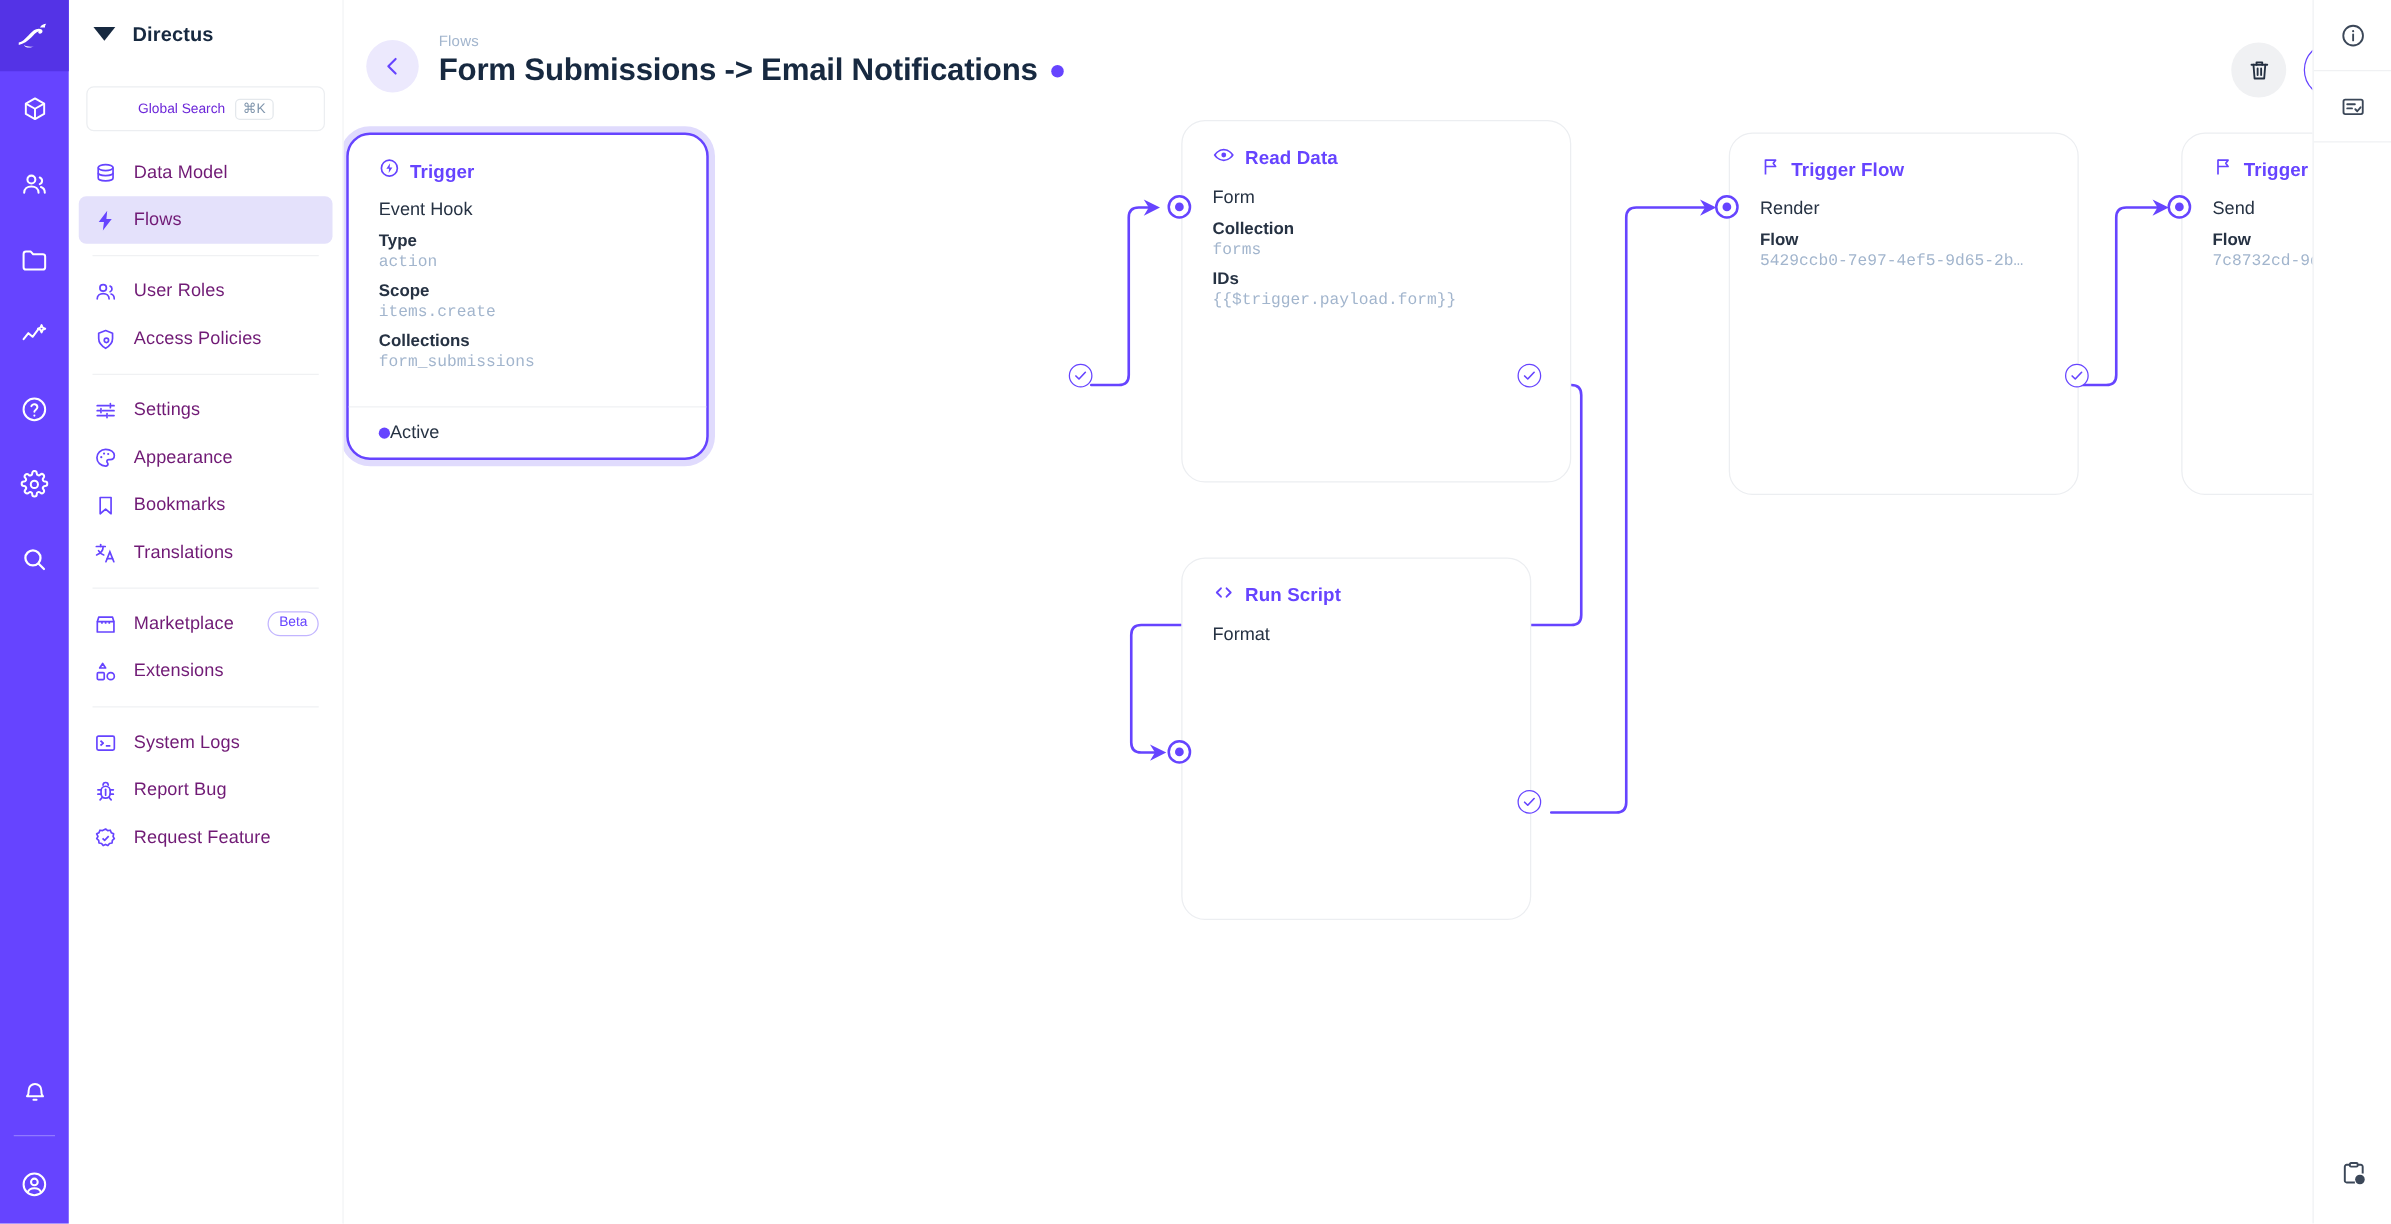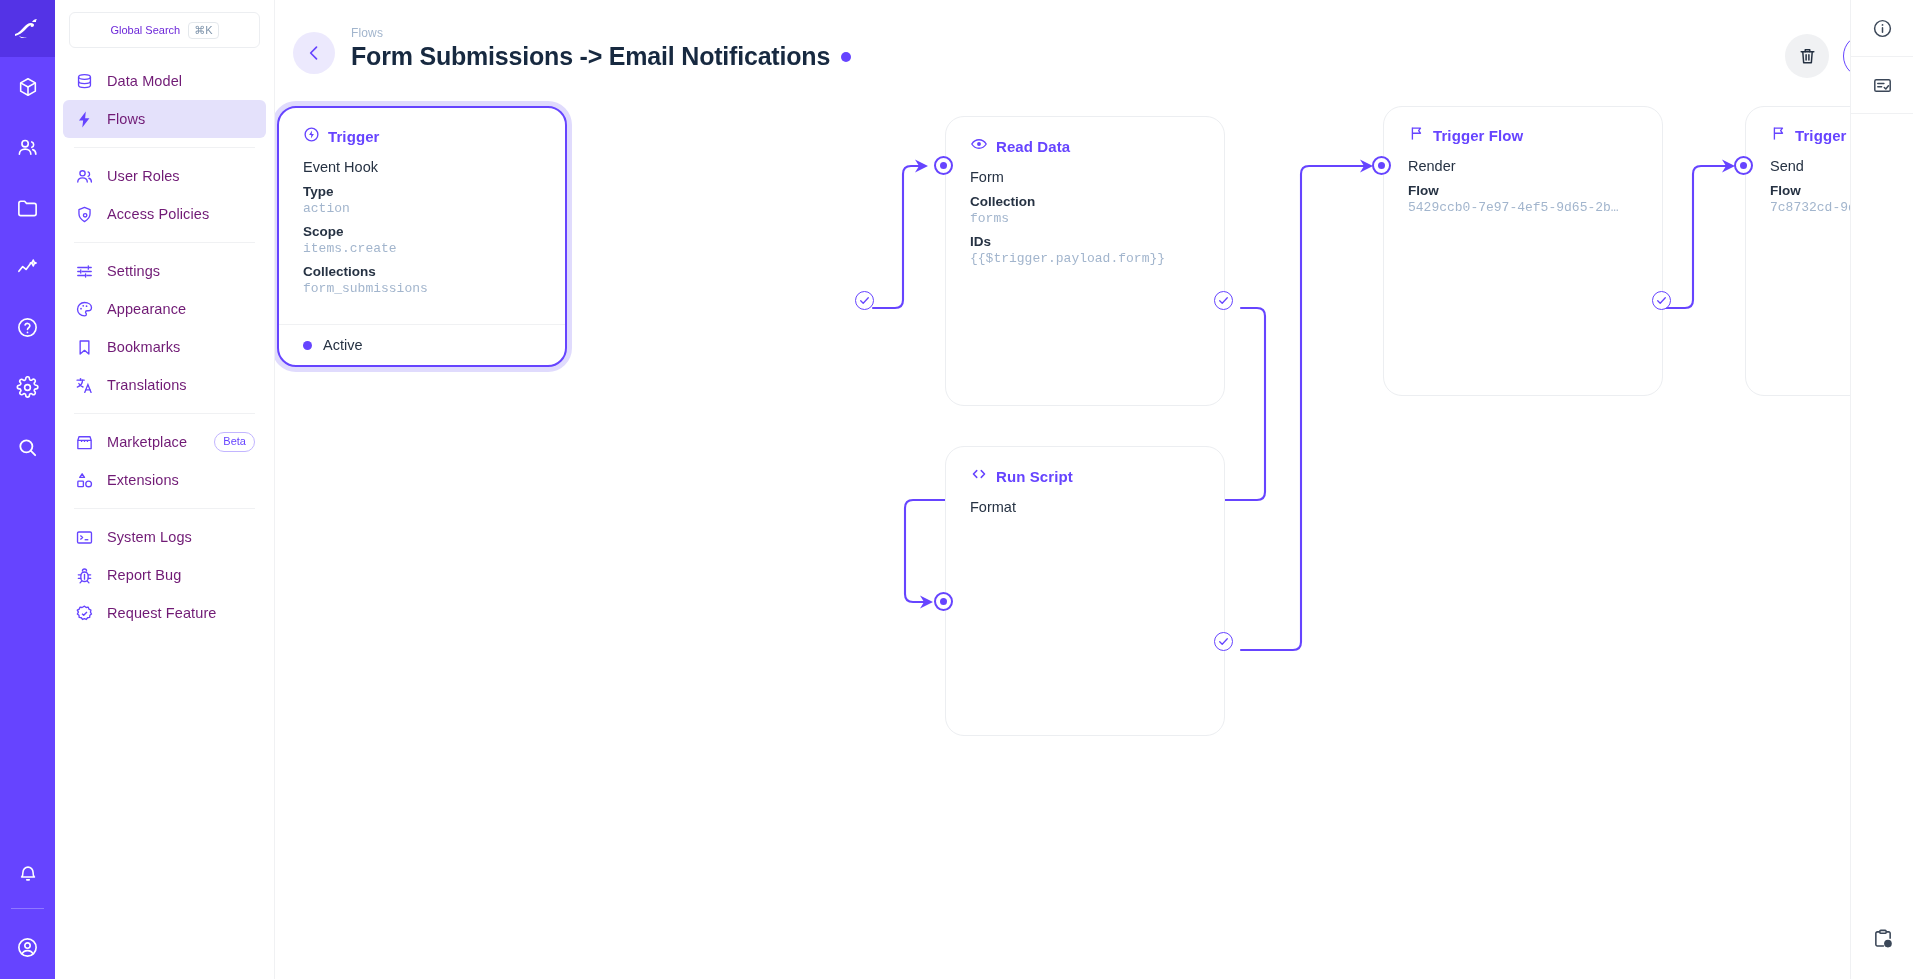--- a/index.html
+++ b/index.html
@@ -128,21 +128,21 @@
   .n-name { font-size: 14.5px; color: #263243; margin-bottom: 9px; }
   .n-key { font-size: 13.5px; font-weight: 700; color: #263243; margin-top: 4px; }
   .n-val {
     font-family: "Liberation Mono", monospace;
     font-size: 13px; color: #a2b5cd; margin-top: 2px; margin-bottom: 8px;
     white-space: nowrap; overflow: hidden; text-overflow: ellipsis;
   }
   .n-foot {
     border-top: 1px solid #f0f1f3;
     padding: 12px 20px 12px 24px;
-    display: flex; align-items: center; gap: 11px;
+    display: flex; align-items: center; 
   }
   .n-foot-dot { width: 9px; height: 9px; border-radius: 50%; background: #6644ff; }
   .n-foot-label { font-size: 14.5px; color: #263243; }
 
   
   .node.trigger {
     border: 2px solid #6644ff;
     box-shadow: 0 0 0 5px #e0dbfd;
   }
 
@@ -227,20 +227,28 @@
     <div class="rail-btn" style="height:64px">
       <svg width="23" height="23" viewBox="0 0 24 24" fill="none" stroke="#fff" stroke-width="1.7" stroke-linecap="round">
         <circle cx="12" cy="12" r="9"></circle>
           <circle cx="12" cy="10" r="2.8"></circle>
           <path d="M6.4 18.6c.8-2.3 3-3.4 5.6-3.4s4.8 1.1 5.6 3.4"></path>
       </svg>
     </div>
   </div>
 
   <div class="sidebar">
+    <div class="sb-head">
+      <span>
+        <svg width="21" height="21" viewBox="0 0 24 24">
+            <path d="M2 6.5h20L12 19 2 6.5z" fill="#172940"></path>
+          </svg>
+      </span>
+      <span class="sb-head-title">Directus</span>
+    </div>
 
     <div class="search-box">
       <span class="search-ph">Global Search</span>
       <span class="search-kbd">⌘K</span>
     </div>
 
     <div class="nav">
 
       <div class="nav-item">
         <span class="nav-ico">
@@ -465,21 +473,21 @@
           <span class="n-foot-dot"></span>
           <span class="n-foot-label">Active</span>
         </div>
       </div>
       <div class="port check" style="left:580px; top:195px;">
         <svg width="13" height="13" viewBox="0 0 24 24" fill="none" stroke="#6644ff" stroke-width="2.4" stroke-linecap="round" stroke-linejoin="round">
             <path d="M5 12.5l4.6 4.5L19 7"></path>
           </svg>
       </div>
 
-      <div class="node" style="left:670px; top:20px; width:280px; height:290px;">
+      <div class="node" style="left:670px; top:0; width:312px; height:290px;">
         <div class="n-head">
           <span>
             <svg width="18" height="18" viewBox="0 0 24 24" fill="none" stroke="#6644ff" stroke-width="1.8">
               <path d="M2.4 12S5.9 6.3 12 6.3 21.6 12 21.6 12 18.1 17.7 12 17.7 2.4 12 2.4 12z"></path>
               <circle cx="12" cy="12" r="2.6" fill="#6644ff" stroke="none"></circle>
             </svg>
           </span>
           <span class="n-title">Read Data</span>
         </div>
         <div class="n-body">

